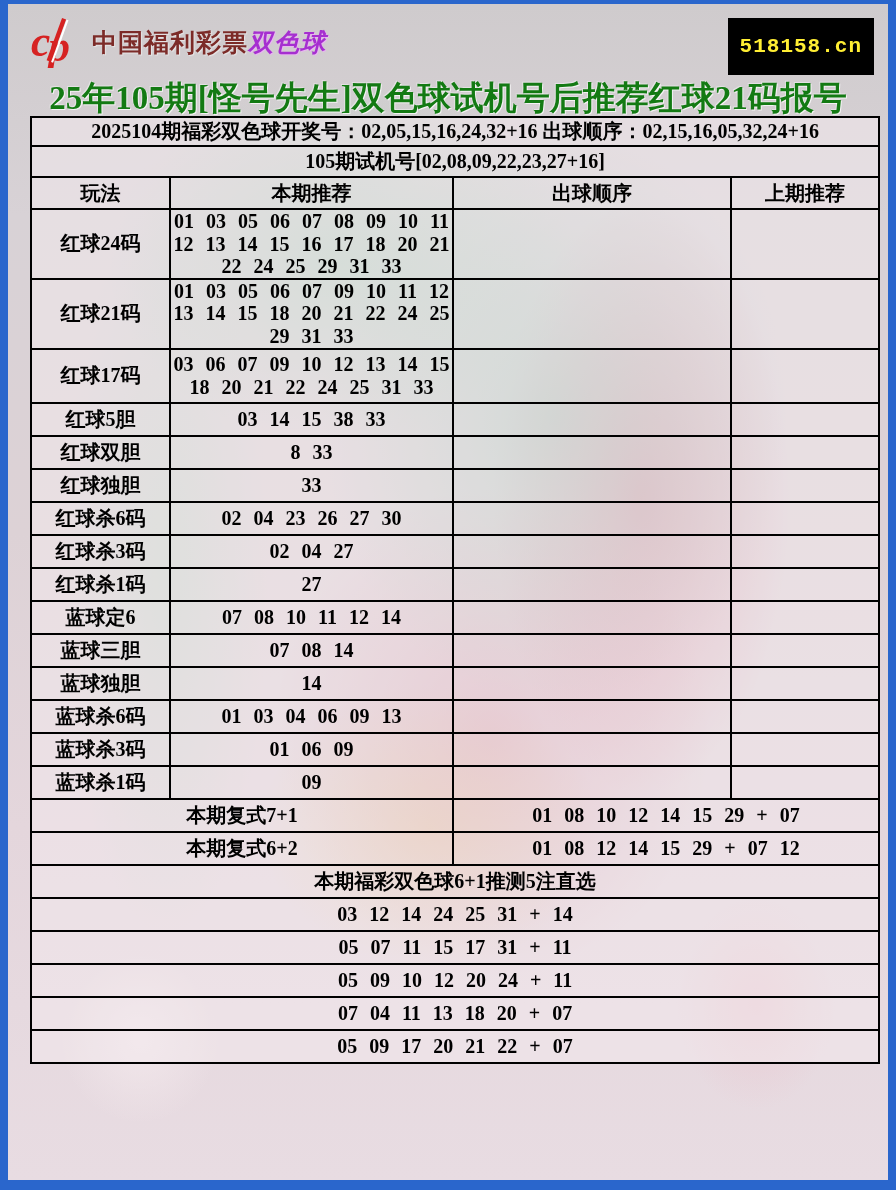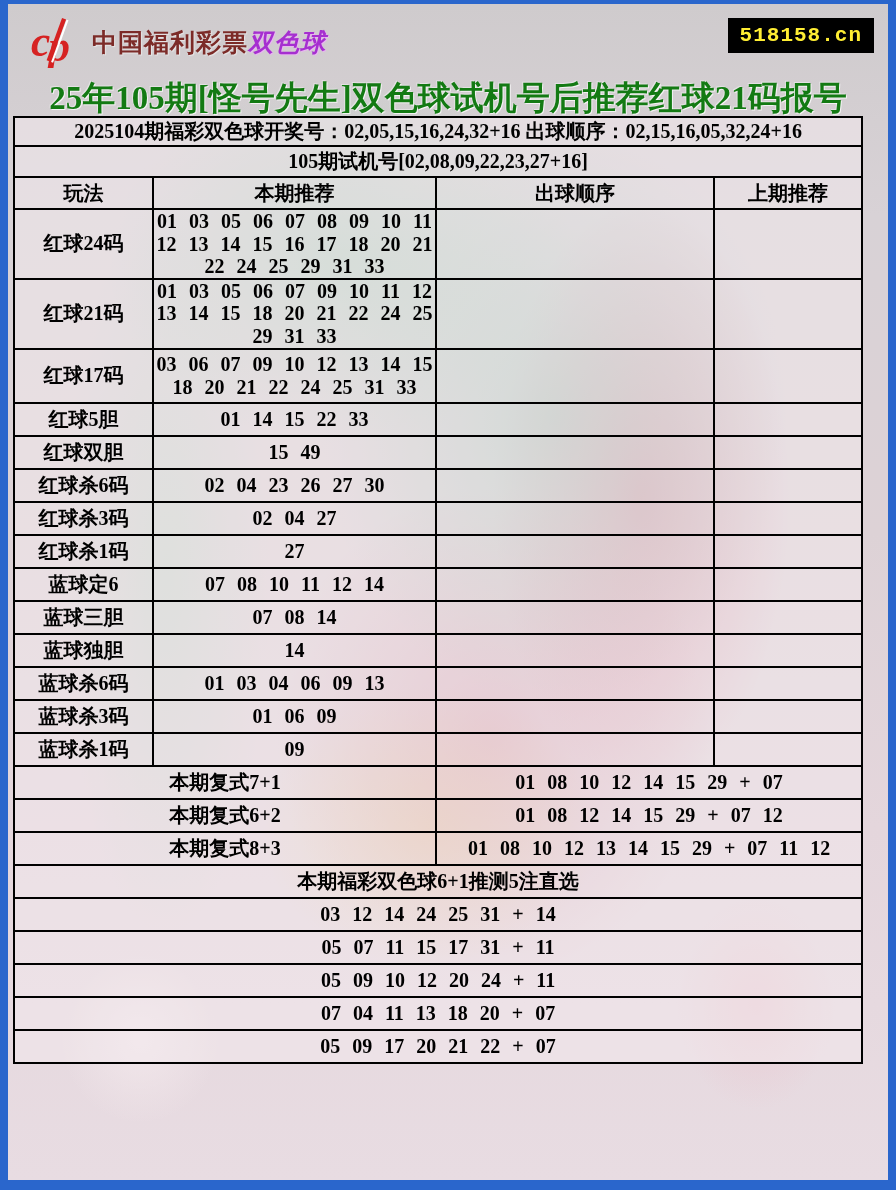--- a/index.html
+++ b/index.html
@@ -39,34 +39,34 @@
     font-family:"Liberation Sans","DejaVu Sans",sans-serif;
     font-size:25px;font-weight:bold;font-style:italic;color:#a62fd0;
     letter-spacing:1px;
     text-shadow:1px 1px 0 #e7b6ef;
   }
   .site-badge{
     position:absolute;right:14px;top:14px;
     background:#000;color:#ffee33;
     font-family:"Liberation Mono","DejaVu Sans Mono",monospace;
     font-size:21px;font-weight:bold;
-    padding:6px 12px;line-height:1.1;
+    padding:17px 12px;line-height:1.1;
     letter-spacing:1px;text-decoration:none;display:block;
   }
   
   .title{
     position:absolute;left:0;top:72px;width:100%;
     text-align:center;
     font-size:33px;font-weight:bold;color:#137a13;
     letter-spacing:0px;white-space:nowrap;
     text-shadow:1px 1px 0 rgba(255,255,255,.75), -1px -1px 0 rgba(255,255,255,.4);
   }
   
   table.main{
-    position:absolute;left:5px;top:112px;
+    position:absolute;left:22px;top:112px;
     width:848px;
     border-collapse:collapse;
     table-layout:fixed;
   }
   table.main td{
     border:2px solid #000;
     font-size:20px;font-weight:bold;color:#000;
     text-align:center;vertical-align:middle;
     background:rgba(243,233,236,.55);
     padding:0 2px;
@@ -140,27 +140,33 @@
       <td></td>
     </tr>
     <tr class="h56">
       <td>红球17码</td>
       <td class="nums left">03 06 07 09 10 12 13 14 15 18 20 21 22 24 25 31 33</td>
       <td></td>
       <td></td>
     </tr>
     <tr class="h35">
       <td>红球5胆</td>
-      <td class="nums">01 14 15 22 33</td>
+      <td class="nums">03 14 15 38 33</td>
       <td></td>
       <td></td>
     </tr>
     <tr class="h35">
       <td>红球双胆</td>
-      <td class="nums">15 49</td>
+      <td class="nums">8 33</td>
+      <td></td>
+      <td></td>
+    </tr>
+    <tr class="h35">
+      <td>红球独胆</td>
+      <td class="nums">33</td>
       <td></td>
       <td></td>
     </tr>
     <tr class="h35">
       <td>红球杀6码</td>
       <td class="nums">02 04 23 26 27 30</td>
       <td></td>
       <td></td>
     </tr>
     <tr class="h35">
@@ -213,24 +219,20 @@
     </tr>
 
     <tr class="h35">
       <td colspan="2">本期复式7+1</td>
       <td colspan="2" class="nums">01 08 10 12 14 15 29 + 07</td>
     </tr>
     <tr class="h35">
       <td colspan="2">本期复式6+2</td>
       <td colspan="2" class="nums">01 08 12 14 15 29 + 07 12</td>
     </tr>
-    <tr class="h35">
-      <td colspan="2">本期复式8+3</td>
-      <td colspan="2" class="nums">01 08 10 12 13 14 15 29 + 07 11 12</td>
-    </tr>
 
     <tr class="h35">
       <td colspan="4">本期福彩双色球6+1推测5注直选</td>
     </tr>
     <tr class="h35">
       <td colspan="4" class="nums">03 12 14 24 25 31 + 14</td>
     </tr>
     <tr class="h35">
       <td colspan="4" class="nums">05 07 11 15 17 31 + 11</td>
     </tr>

